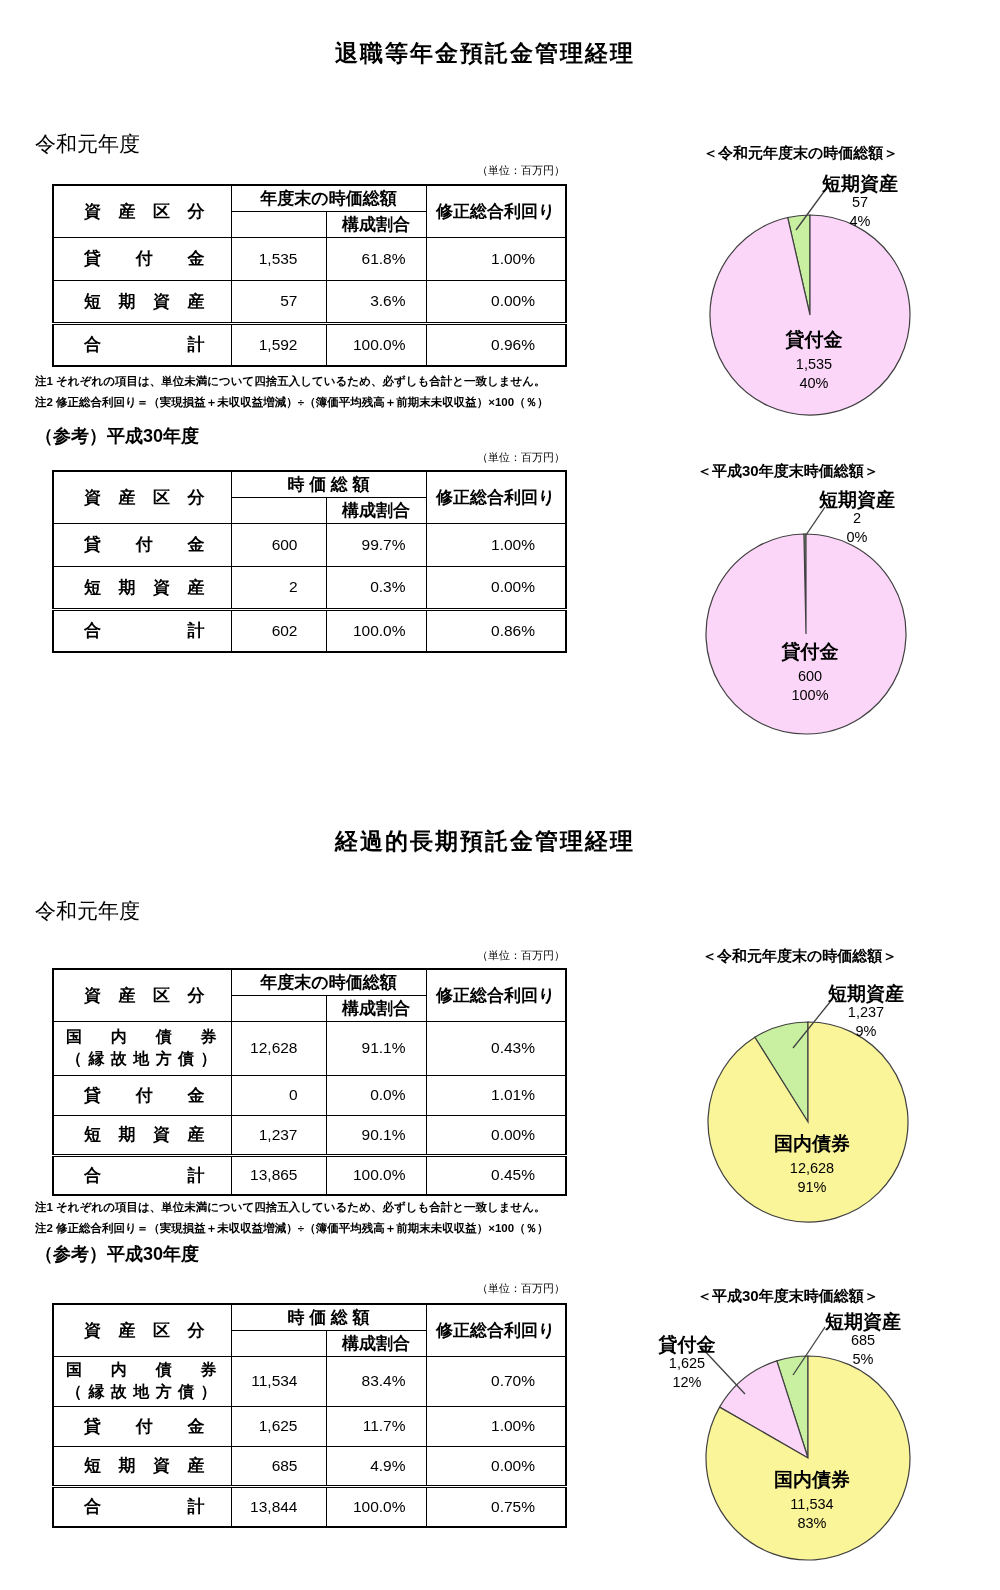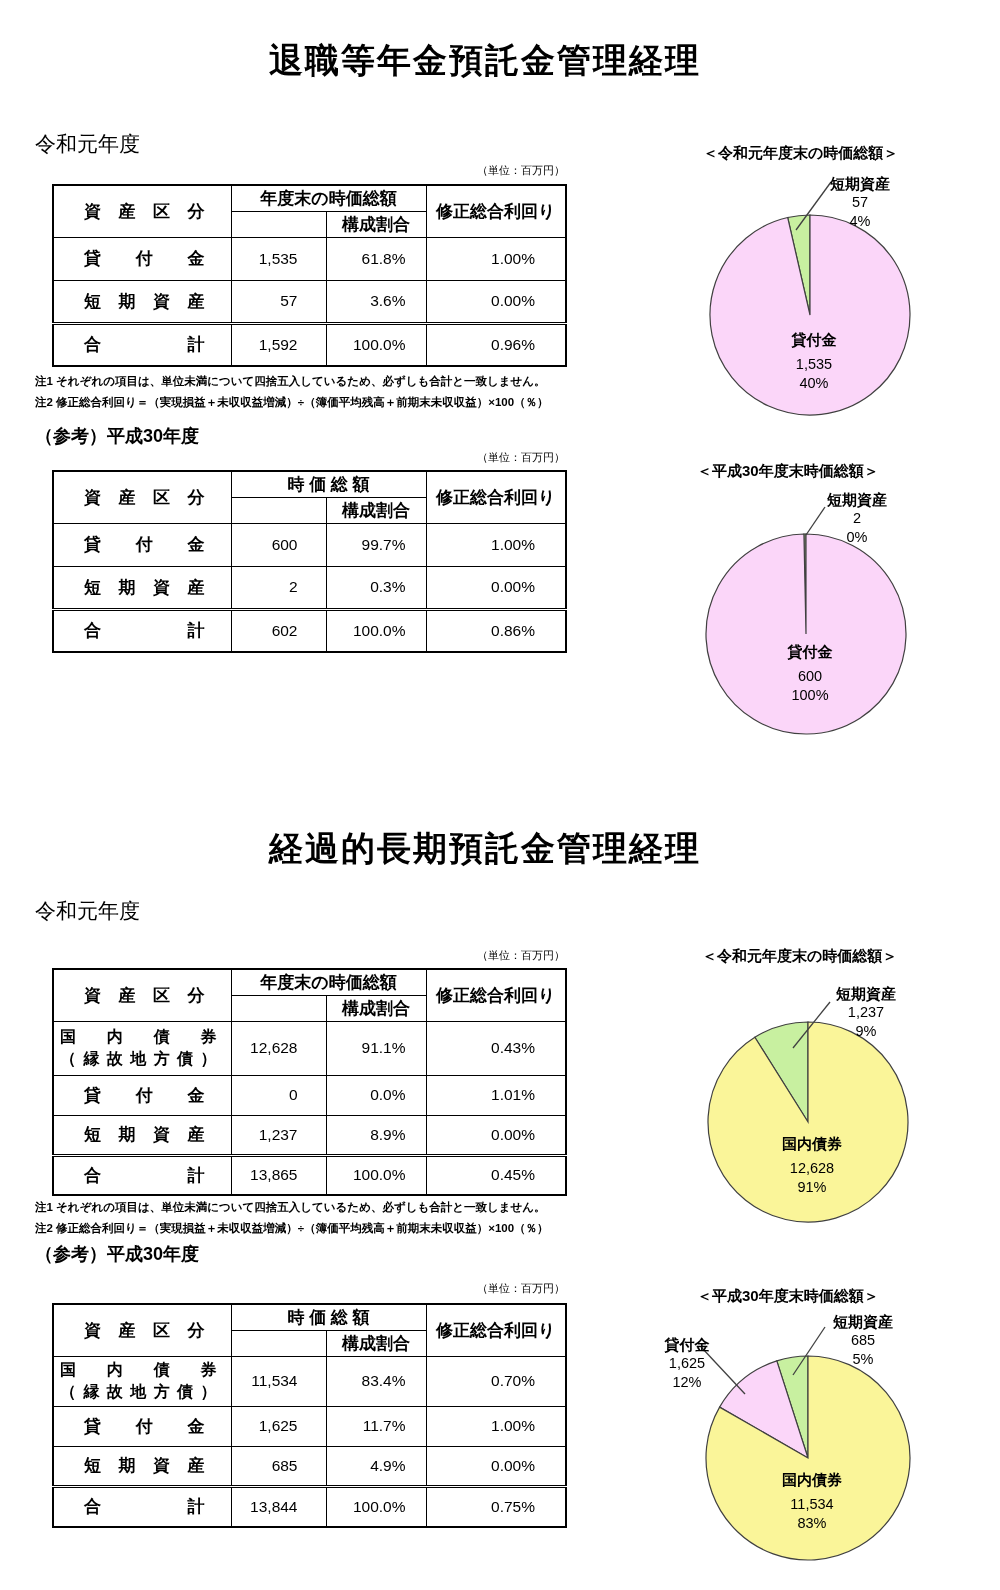--- a/index.html
+++ b/index.html
@@ -1,48 +1,48 @@
 <!DOCTYPE html>
 <html><head>
 <meta charset="utf-8">
 <style>
   html,body{margin:0;padding:0;background:#fff;}
   body{width:1000px;height:1590px;position:relative;font-family:"Liberation Sans",sans-serif;color:#000;overflow:hidden;}
   .abs{position:absolute;}
-  .page-title{left:0;top:38px;width:970px;text-align:center;font-size:34px;font-weight:bold;letter-spacing:2px;}
+  .page-title{left:0;top:38px;width:970px;text-align:center;font-size:23px;font-weight:bold;letter-spacing:2px;}
   #title2{top:826px;}
   .sec-h1{font-size:21px;font-weight:normal;}
   .sec-h2{font-size:18px;font-weight:bold;}
   .unit{left:365px;width:200px;text-align:right;font-size:11px;}
   .notes{left:35px;width:560px;font-size:11.5px;font-weight:bold;line-height:1.8;}
   
   table.data{border-collapse:collapse;table-layout:fixed;width:513px;border:2px solid #000;}
   table.data td{border:1px solid #000;padding:0;vertical-align:middle;overflow:hidden;}
   td.c1{border-right:2px solid #000;margin-left:40px;}
   td.c4{border-left:3px double #000;}
   td.hb{border-bottom:2px solid #000;}
   td.nb{border-bottom:none;}
   td.nt{border-top:none;}
   tr.total td{border-top:3px double #000;}
   .cjk{font-weight:bold;font-size:17px;}
   .cjk2{font-weight:bold;font-size:16px;line-height:22px;}
   .ctr{text-align:center;}
   .just{text-align:justify;text-align-last:justify;}
   .lab-pad{padding-left:30px !important;padding-right:26px !important;}
-  .lab-pad2{padding-left:6px;padding-right:14px;}
+  .lab-pad2{padding-left:12px;padding-right:14px;}
   .num{font-size:15.5px;text-align:right;font-weight:normal;}
   .pad-v{padding-right:28px !important;}
   .pad-s{padding-right:20px !important;}
   .pad-y{padding-right:30px !important;}
   
   .pie{position:absolute;width:372px;height:312px;}
   .pie svg{position:absolute;left:0;top:0;}
   .pie-title{position:absolute;font-size:15px;font-weight:bold;white-space:nowrap;margin-left:47px;}
   .stack{position:absolute;transform:translateX(-50%);text-align:center;white-space:nowrap;}
-  .stack .nm{font-size:15px;font-weight:bold;line-height:19px;}
+  .stack .nm{font-size:19px;font-weight:bold;line-height:19px;}
   .stack .vl,.stack .pc{font-size:14.5px;line-height:19px;}
   .stack-in .nm{margin-bottom:6px;}
 </style>
 </head>
 <body>
 
 <div class="abs page-title" id="title1">退職等年金預託金管理経理</div>
 
 <div class="abs sec-h1" style="left:35px;top:130px">令和元年度</div>
 <div class="abs unit" style="top:163px">（単位：百万円）</div>
@@ -202,21 +202,21 @@
   </tr>
   <tr style="height:40px">
     <td class="c1 cjk just lab-pad">貸 付 金</td>
     <td class="num pad-v">0</td>
     <td class="num pad-s">0.0%</td>
     <td class="c4 num pad-y">1.01%</td>
   </tr>
   <tr style="height:40px">
     <td class="c1 cjk just lab-pad">短 期 資 産</td>
     <td class="num pad-v">1,237</td>
-    <td class="num pad-s">8.9%</td>
+    <td class="num pad-s">90.1%</td>
     <td class="c4 num pad-y">0.00%</td>
   </tr>
   <tr class="total" style="height:40px">
     <td class="c1 cjk just lab-pad">合 計</td>
     <td class="num pad-v">13,865</td>
     <td class="num pad-s">100.0%</td>
     <td class="c4 num pad-y">0.45%</td>
   </tr>
 </tbody>
   </table>

